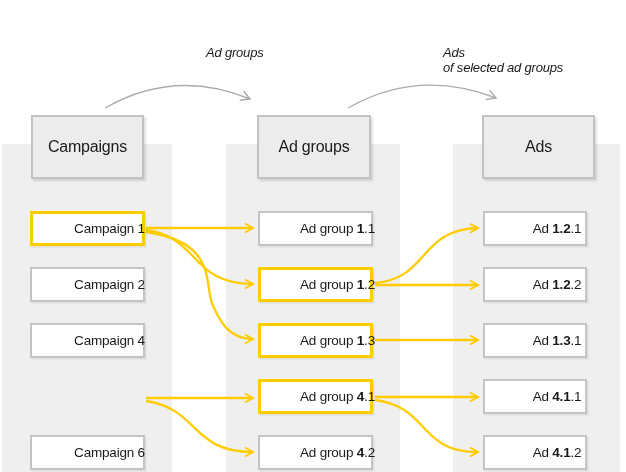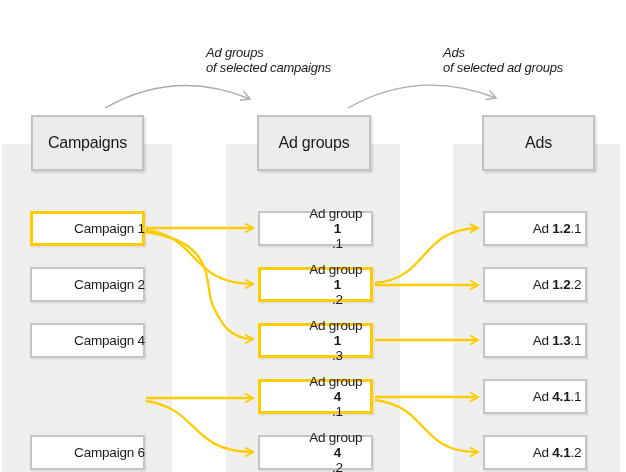--- a/index.html
+++ b/index.html
@@ -6,21 +6,21 @@
   .canvas{
     position:relative;width:626px;height:472px;background:#ffffff;overflow:hidden;
     font-family:"Liberation Sans",sans-serif;color:var(--text,#1a1a1a);letter-spacing:-0.2px;margin-top:40px;
   }
   .strip{position:absolute;top:104px;height:365px;background:var(--strip,#efefef);}
   #strip-campaigns{left:2px;width:170px;}
   #strip-adgroups{left:226px;width:174px;}
   #strip-ads{left:453px;width:167px;}
 
   .hdr{
-    position:absolute;top:75px;height:56px;box-sizing:border-box;
+    position:absolute;top:75px;height:64px;box-sizing:border-box;
     background:var(--header_fill,#ececec);border:2px solid var(--header_border,#c2c2c2);
     display:flex;align-items:center;justify-content:center;
     font-size:16px;box-shadow:1.5px 1.5px 2px rgba(0,0,0,0.12);
   }
   #hdr-campaigns{left:31px;width:113px;}
   #hdr-adgroups{left:257px;width:114px;}
   #hdr-ads{left:482px;width:113px;}
 
   .annotation{position:absolute;font-style:italic;font-size:13px;line-height:15px;color:#1a1a1a;}
   #ann-1{left:206px;top:5px;}
@@ -34,36 +34,35 @@
 
   .item{
     position:absolute;height:35px;box-sizing:border-box;z-index:3;
     background:var(--item_fill,#fff);border:2px solid var(--item_border,#c4c4c4);
     display:flex;align-items:center;justify-content:center;
     font-size:13.5px;box-shadow:1.5px 1.5px 0 rgba(0,0,0,0.07);white-space:pre;padding-left:44px;
   }
   .item.selected{border:3px solid var(--accent,#fc0);}
   .item b{font-weight:700;}
   .col-campaign{left:30px;width:115px;}
-  .col-adgroup{left:258px;width:115px;flex-direction:column;}
+  .col-adgroup{left:258px;width:115px;}
   .col-ad{left:483px;width:104px;}
   .row1{top:171px;}.row2{top:227px;}.row3{top:283px;}.row4{top:339px;}.row5{top:395px;}
 </style>
 </head>
 <body>
 
 <div class="canvas">
 
   <div class="strip" id="strip-campaigns"></div>
   <div class="strip" id="strip-adgroups"></div>
   <div class="strip" id="strip-ads"></div>
 
   <div class="annotation" id="ann-1">
     <div>Ad groups</div>
-    <div>of selected campaigns</div>
   </div>
   <div class="annotation" id="ann-2">
     <div>Ads</div>
     <div>of selected ad groups</div>
   </div>
 
   <svg class="wires" width="626" height="472" viewBox="0 0 626 472">
     <defs>
       <marker id="yh" viewBox="0 0 12 12" refX="10" refY="6" markerWidth="12" markerHeight="12" markerUnits="userSpaceOnUse" orient="auto">
         <path class="y-head" d="M2,1.5 L10,6 L2,10.5"></path>

